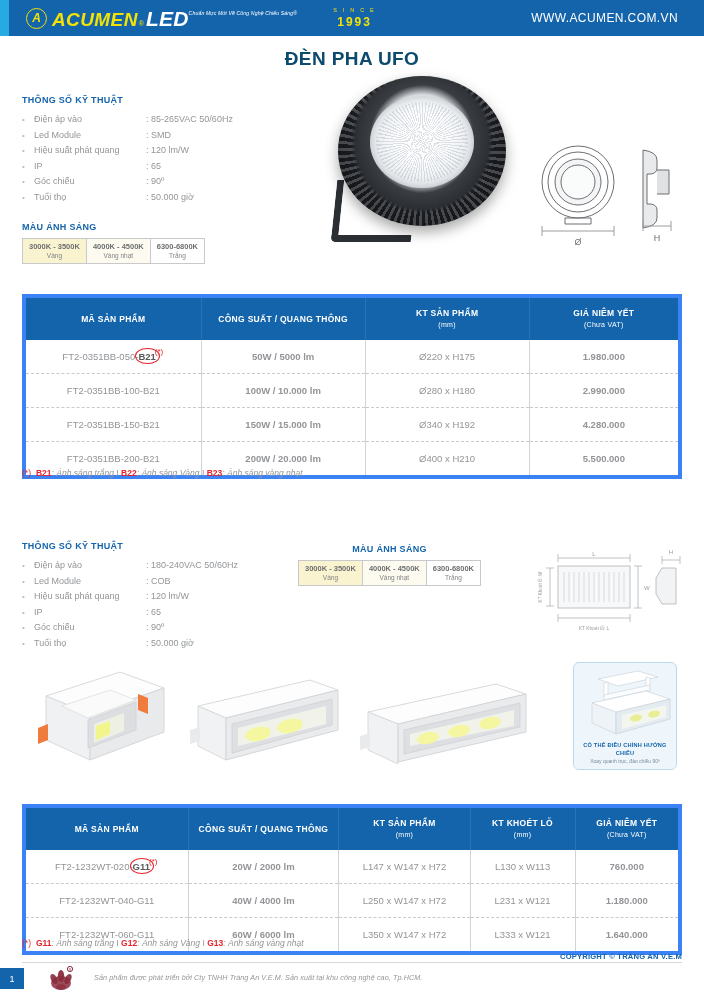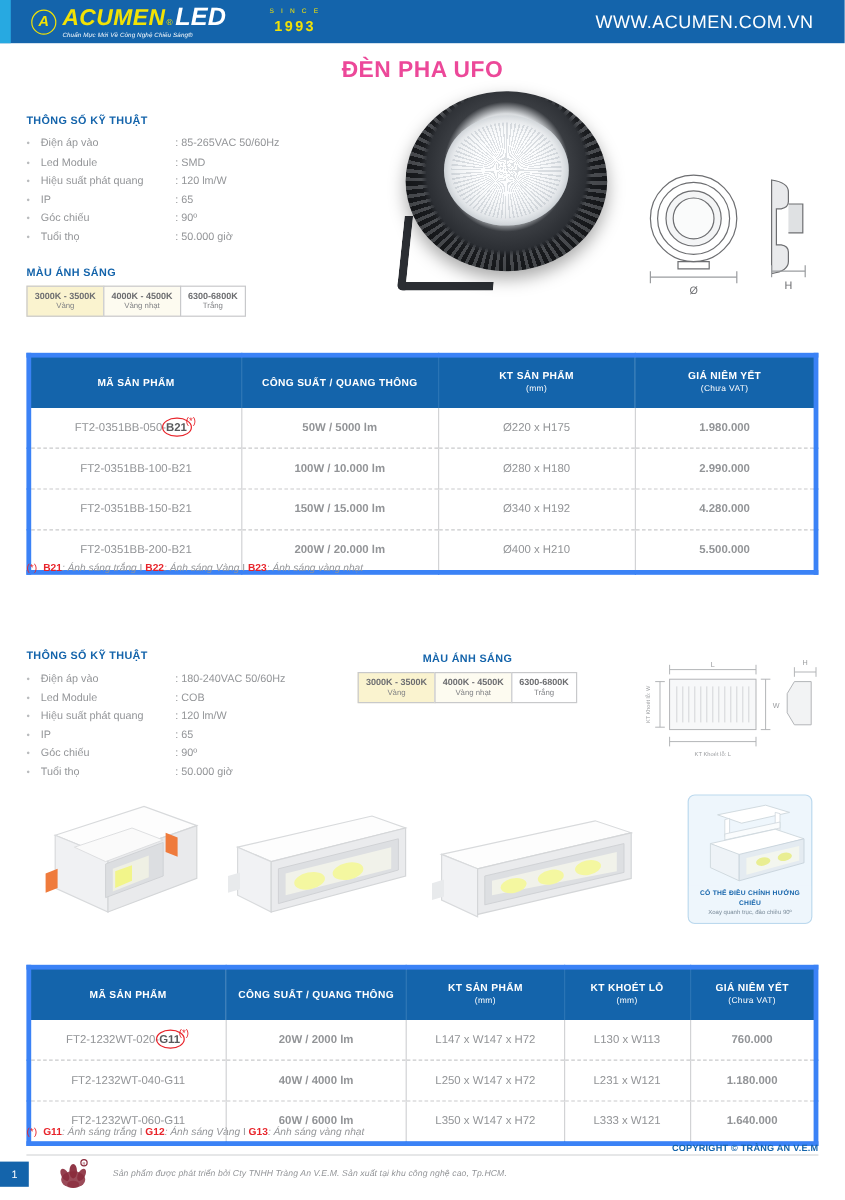--- a/index.html
+++ b/index.html
@@ -32,21 +32,21 @@
   .logo-mark {
     width: 21px; height: 21px; border-radius: 50%;
     border: 1.6px solid #f2e205;
     display: flex; align-items: center; justify-content: center;
     margin-right: 5px;
   }
   .logo-mark span {
     font-size: 12px; font-weight: bold; color: #f2e205;
     font-style: italic; line-height: 1;
   }
-  .logo-text-wrap { display: flex; flex-direction: column; }
+  .logo-text-wrap { display: flex; flex-direction: row; }
   .logo-row { display: flex; align-items: baseline; }
   .logo-acumen {
     font-size: 19px; font-weight: bold; font-style: italic;
     color: #f2e205; letter-spacing: .4px; line-height: 1;
   }
   .logo-reg { font-size: 7px; color: #f2e205; vertical-align: super; margin: 0 2px 0 1px; }
   .logo-led {
     font-size: 21px; font-weight: bold; font-style: italic;
     color: #ffffff; line-height: 1; letter-spacing: .2px;
   }
@@ -60,27 +60,27 @@
   }
   .since-label {
     font-size: 5.5px; color: #f2e205; letter-spacing: 2.2px;
   }
   .since-year {
     font-size: 12px; color: #f2e205; font-weight: bold;
     letter-spacing: 2px; margin-top: 2px;
   }
   .header-url {
     position: absolute; right: 26px;
-    font-size: 15px; color: #ffffff; letter-spacing: .4px;
+    font-size: 12px; color: #ffffff; letter-spacing: .4px;
   }
 
   
   .section-title {
     position: absolute; width: 704px; text-align: center;
-    font-size: 19px; font-weight: bold; color: #ec4899;
+    font-size: 19px; font-weight: bold; color: #0c4a6e;
     letter-spacing: .4px;
   }
   #title-1 { top: 48px; }
   #title-2 { top: 508px; }
 
   
   .spec-block { position: absolute; }
   #spec-1 { top: 95px; left: 22px; }
   #spec-2 { top: 541px; left: 22px; }
   .spec-heading {

